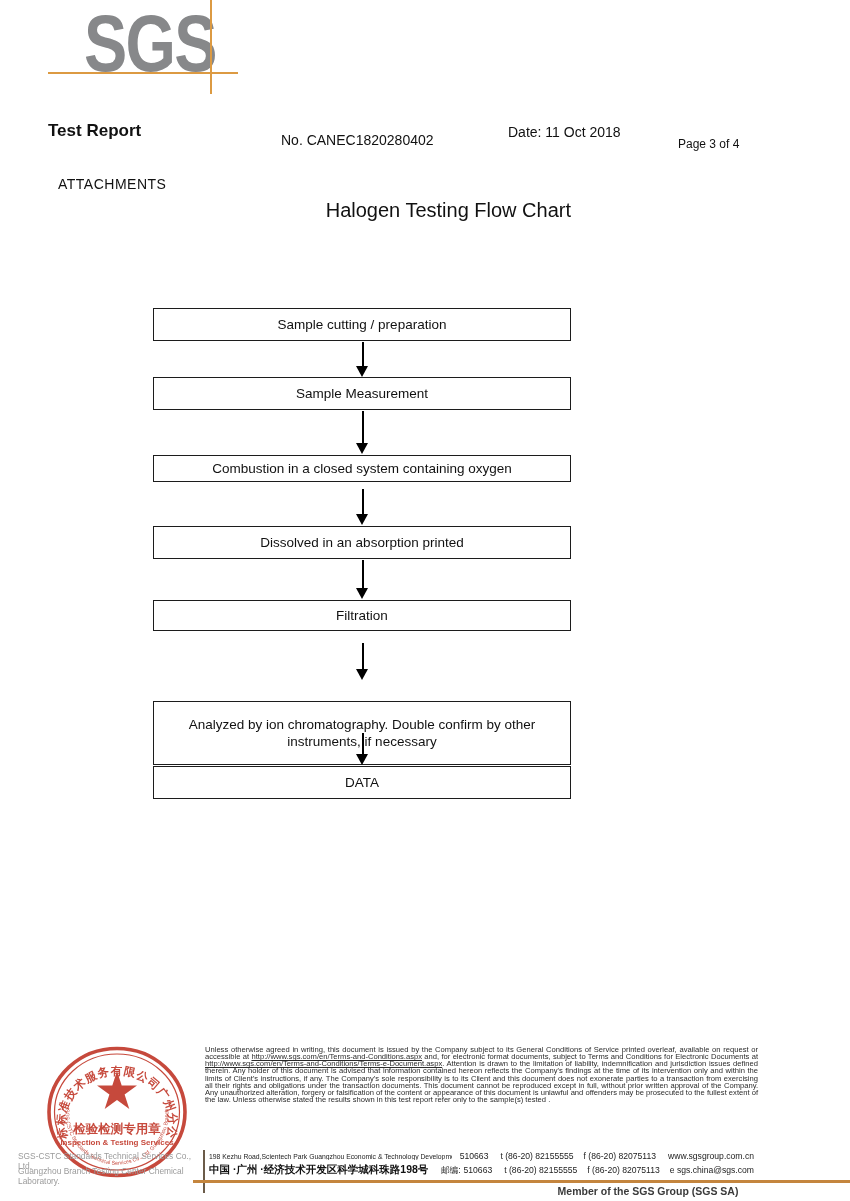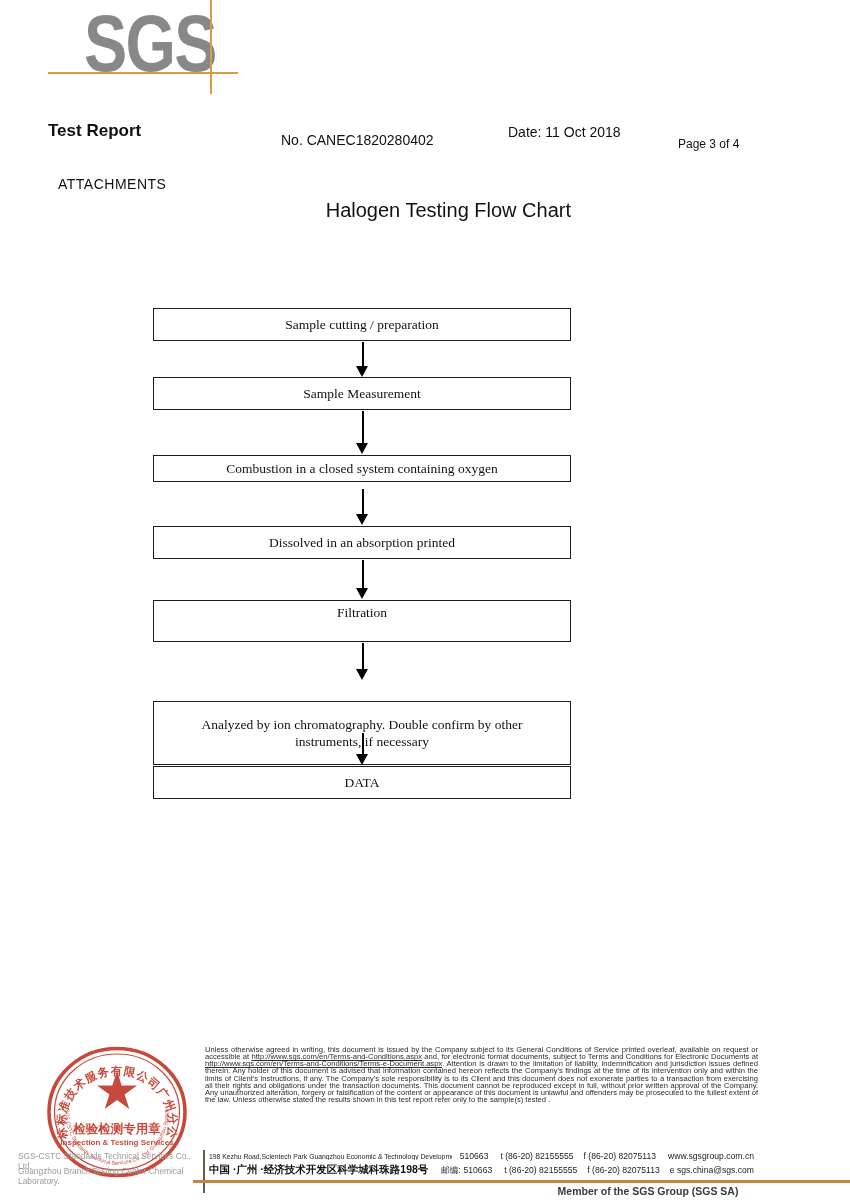--- a/index.html
+++ b/index.html
@@ -19,21 +19,21 @@
   .h-no      { position:absolute; left:281px; top:132px; font-size:14px; }
   .h-date    { position:absolute; left:508px; top:124px; font-size:14px; }
   .h-page    { position:absolute; left:678px; top:137px; font-size:12px; }
 
   .attachments { position:absolute; left:58px; top:176px; font-size:14px; letter-spacing:0.5px; }
   .chart-title { position:absolute; left:153px; top:199px; width:418px; text-align:right; font-size:20px; }
 
   
   .fbox { position:absolute; left:153px; width:418px; border:1.5px solid #1c1c1c; background:#fff;
     display:flex; align-items:center; justify-content:center; text-align:center;
-    font-size:13.5px; line-height:17px; padding:0 14px;font-family:Liberation Serif, serif; }
+    font-size:13.5px; line-height:17px; padding:0 14px; }
   .arrow { position:absolute; left:356px; width:13px; }
   .arrow::before { content:""; position:absolute; left:5.5px; top:0; bottom:9px; width:2px; background:#000; }
   .arrow::after  { content:""; position:absolute; left:0; bottom:0; width:0; height:0;
     border-left:6.5px solid transparent; border-right:6.5px solid transparent; border-top:11px solid #000; }
 
   
   .stamp { position:absolute; left:44px; top:1044px; width:146px; height:136px; opacity:0.92; }
   .company-line1 { position:absolute; left:18px; top:1151px; width:185px; font-size:8.4px; color:#9b9b9b; }
   .company-line2 { position:absolute; left:18px; top:1166px; width:188px; font-size:8.4px; color:#9b9b9b; }
 
@@ -73,21 +73,21 @@
   <div class="chart-title">Halogen Testing Flow Chart</div>
 
   <div class="fbox" style="top:308px;height:33px;">Sample cutting / preparation</div>
   <div class="arrow" style="top:342px;height:35px;"></div>
   <div class="fbox" style="top:377px;height:33px;">Sample Measurement</div>
   <div class="arrow" style="top:411px;height:43px;"></div>
   <div class="fbox" style="top:455px;height:27px;">Combustion in a closed system containing oxygen</div>
   <div class="arrow" style="top:489px;height:36px;"></div>
   <div class="fbox" style="top:526px;height:33px;">Dissolved in an absorption printed</div>
   <div class="arrow" style="top:560px;height:39px;"></div>
-  <div class="fbox" style="top:600px;height:42px;align-items:flex-end;padding-bottom:20px;">Filtration</div>
+  <div class="fbox" style="top:600px;height:31px;align-items:flex-end;padding-bottom:6px;">Filtration</div>
   <div class="arrow" style="top:643px;height:37px;"></div>
   <div class="fbox" style="top:701px;height:64px;">Analyzed by ion chromatography. Double confirm by other instruments, if necessary</div>
   <div class="arrow" style="top:733px;height:32px;"></div>
   <div class="fbox" style="top:766px;height:33px;">DATA</div>
 
   <svg class="stamp" viewBox="0 0 146 136" xmlns="http://www.w3.org/2000/svg">
     <ellipse cx="73" cy="68" rx="68" ry="63.5" fill="none" stroke="#c23a2c" stroke-width="3.6"></ellipse>
     <ellipse cx="73" cy="68" rx="62.5" ry="58" fill="none" stroke="#c23a2c" stroke-width="1.2"></ellipse>
     <polygon points="73,27 77.7,41.5 93,41.5 80.6,50.5 85.3,65 73,56 60.7,65 65.4,50.5 53,41.5 68.3,41.5" fill="#c23a2c"></polygon>
     <defs>

